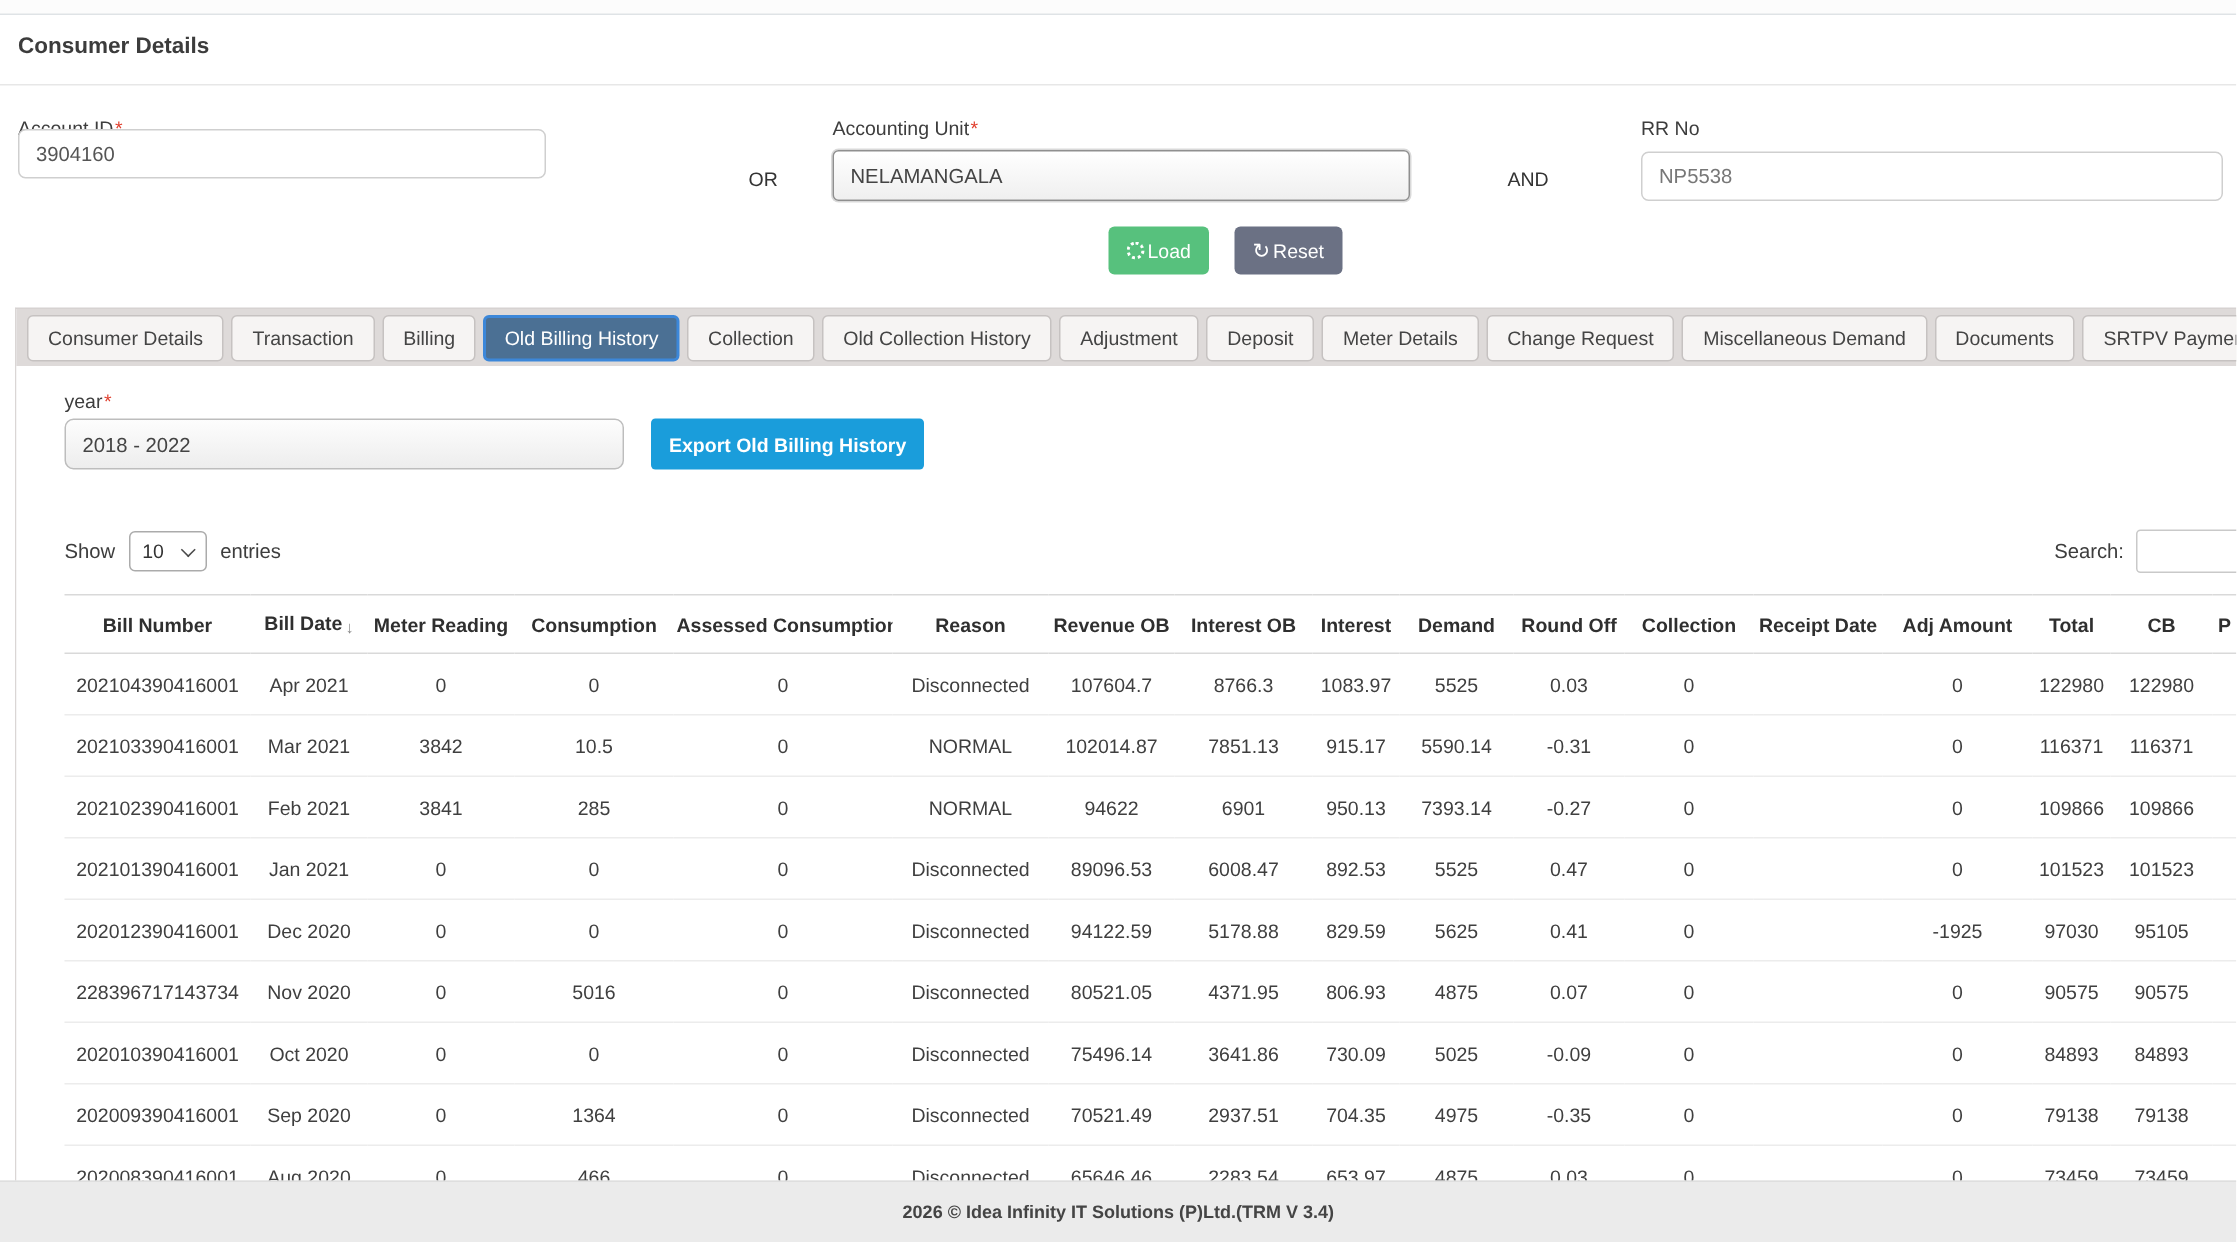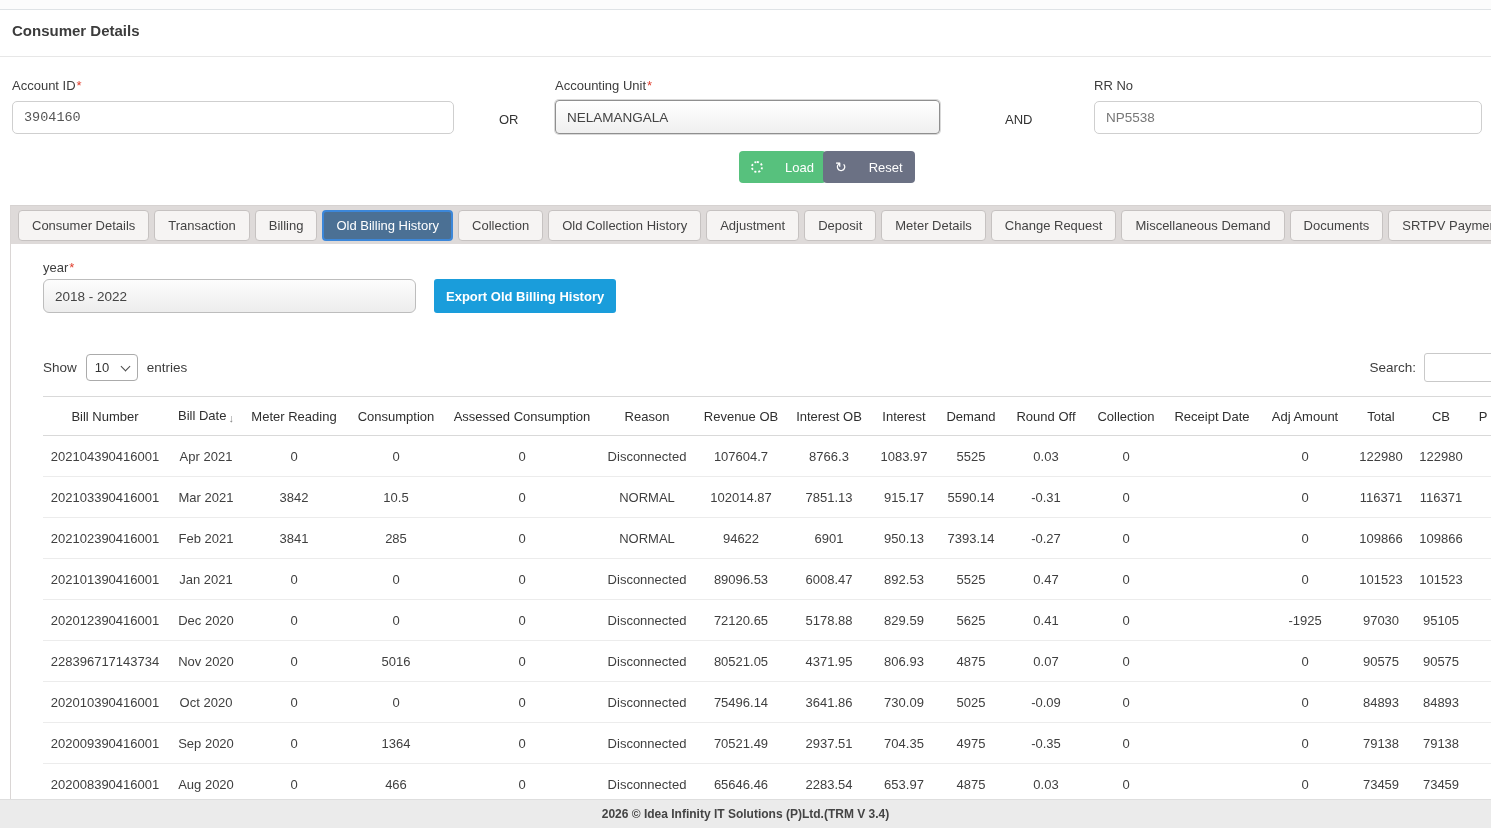--- a/index.html
+++ b/index.html
@@ -25,21 +25,21 @@
   }
   .joiner { position:absolute; font-size:13px; color:#333; }
   .select-box {
     position:absolute; height:34px; border-radius:4px; display:flex; align-items:center;
     padding:16px 11px; font-size:13.5px; color:#444; cursor:pointer;
     background:linear-gradient(#ffffff,#efefef);
   }
   .au-select { border:1px solid #8f8f8f; box-shadow:0 0 0 1px #d9d9d9; }
   .btn { position:absolute; height:32px; border:none; border-radius:4px; color:#fff;
     font-family:"Liberation Sans",sans-serif; font-size:13px; display:flex; align-items:center;
-    gap:22px; padding:0 12px; cursor:pointer; }
+    gap:2px; padding:0 12px; cursor:pointer; }
   .btn-load { background:#57c17d; }
   .btn-reset { background:#6b7184; }
   .spinner-icon { width:12px; height:12px; border:2px dotted #fff; border-radius:50%; display:inline-block; }
   .refresh-icon { font-size:14px; line-height:1; }
 
   
   .panel { position:absolute; left:10px; top:205px; right:0; bottom:0;
     border-left:1px solid #dad6d5; border-top:1px solid #d6d2d1; }
   .tab-strip { background:#dedad9; padding:4px 0 4px 7px; display:flex; gap:5px; align-items:flex-start; height:38px; }
   .tab { background:#f6f4f3; border:1px solid #c6c2c1; border-radius:4px; padding:7px 13px;
@@ -59,47 +59,47 @@
     display:flex; align-items:center; justify-content:space-between; padding:0 8px; font-size:13px; color:#333;
     background:#fff; cursor:pointer; }
   .chevron-down { width:7px; height:7px; border-right:1.5px solid #4a4a4a; border-bottom:1.5px solid #4a4a4a;
     transform:rotate(45deg); margin-top:-3px; }
   .search-group { display:flex; align-items:center; gap:8px; font-size:13.5px; color:#3d3d3d; }
   .search-input { width:82px; height:29px; border:1px solid #c9c9c9; border-radius:3px; margin-right:-14px;
     font-family:"Liberation Sans",sans-serif; font-size:13px; padding:0 6px; outline:none; }
 
   
   table { border-collapse:collapse; table-layout:fixed; width:1448px; margin-top:14px; font-size:13px; }
-  thead th { height:39px; font-size:13px; font-weight:normal; color:#2f2f2f; text-align:center; vertical-align:middle;
+  thead th { height:39px; font-size:13px; font-weight:bold; color:#2f2f2f; text-align:center; vertical-align:middle;
     border-top:1px solid #d9d9d9; border-bottom:1px solid #d9d9d9; padding:0 2px; overflow:hidden; white-space:nowrap; cursor:pointer; }
   tbody td { height:41px; text-align:center; vertical-align:middle; color:#3f3f3f;
     border-bottom:1px solid #ececec; padding:0 2px; overflow:hidden; white-space:nowrap; }
   .sort-icon { font-size:11px; color:#888; margin-left:2px; vertical-align:-2px; }
 
-  .footer { position:absolute; left:0; bottom:0; width:100%; height:29px; background:#ebebeb;
+  .footer { position:absolute; left:0; bottom:0; width:100%; height:41px; background:#ebebeb;
     border-top:1px solid #dedede; display:flex; align-items:center; justify-content:center;
     font-size:12px; font-weight:bold; color:#444; z-index:5; }
 </style>
 </head>
 <body>
 
 <div id="page">
   <div class="topbar"></div>
   <div class="page-title">Consumer Details</div>
   <div class="title-divider"></div>
 
   <div class="field-label" style="left:12px; top:78px;">
     <span>Account ID</span><span class="req">*</span>
   </div>
   <div class="field-label" style="left:555px; top:78px;">
     <span>Accounting Unit</span><span class="req">*</span>
   </div>
   <div class="field-label" style="left:1094px; top:78px;">RR No</div>
 
-  <input class="txt-input" style="left: 12px; top: 101px; width: 442px; font-family: Liberation Mono, monospace;" value="3904160">
+  <input class="txt-input" style="left: 12px; top: 86px; width: 352px;" value="3904160">
   <div class="joiner" style="left:467px; top:112px;margin-left:32px;">OR</div>
   <div class="select-box au-select" style="left:555px; top:100px; width:385px;">
     <span>NELAMANGALA</span>
   </div>
   <div class="joiner" style="left:1005px; top:112px;">AND</div>
   <input class="txt-input" style="left: 1094px; top: 101px; width: 388px; color: rgb(119, 119, 119);" value="NP5538">
 
   <button class="btn btn-load" style="left:739px; top:151px;">
     <span class="spinner-icon"></span>
     <span>Load</span>
@@ -272,21 +272,21 @@
               <td>101523</td>
               <td></td>
             </tr>
             <tr>
               <td>202012390416001</td>
               <td>Dec 2020</td>
               <td>0</td>
               <td>0</td>
               <td>0</td>
               <td>Disconnected</td>
-              <td>72120.65</td>
+              <td>94122.59</td>
               <td>5178.88</td>
               <td>829.59</td>
               <td>5625</td>
               <td>0.41</td>
               <td>0</td>
               <td></td>
               <td>-1925</td>
               <td>97030</td>
               <td>95105</td>
               <td></td>

